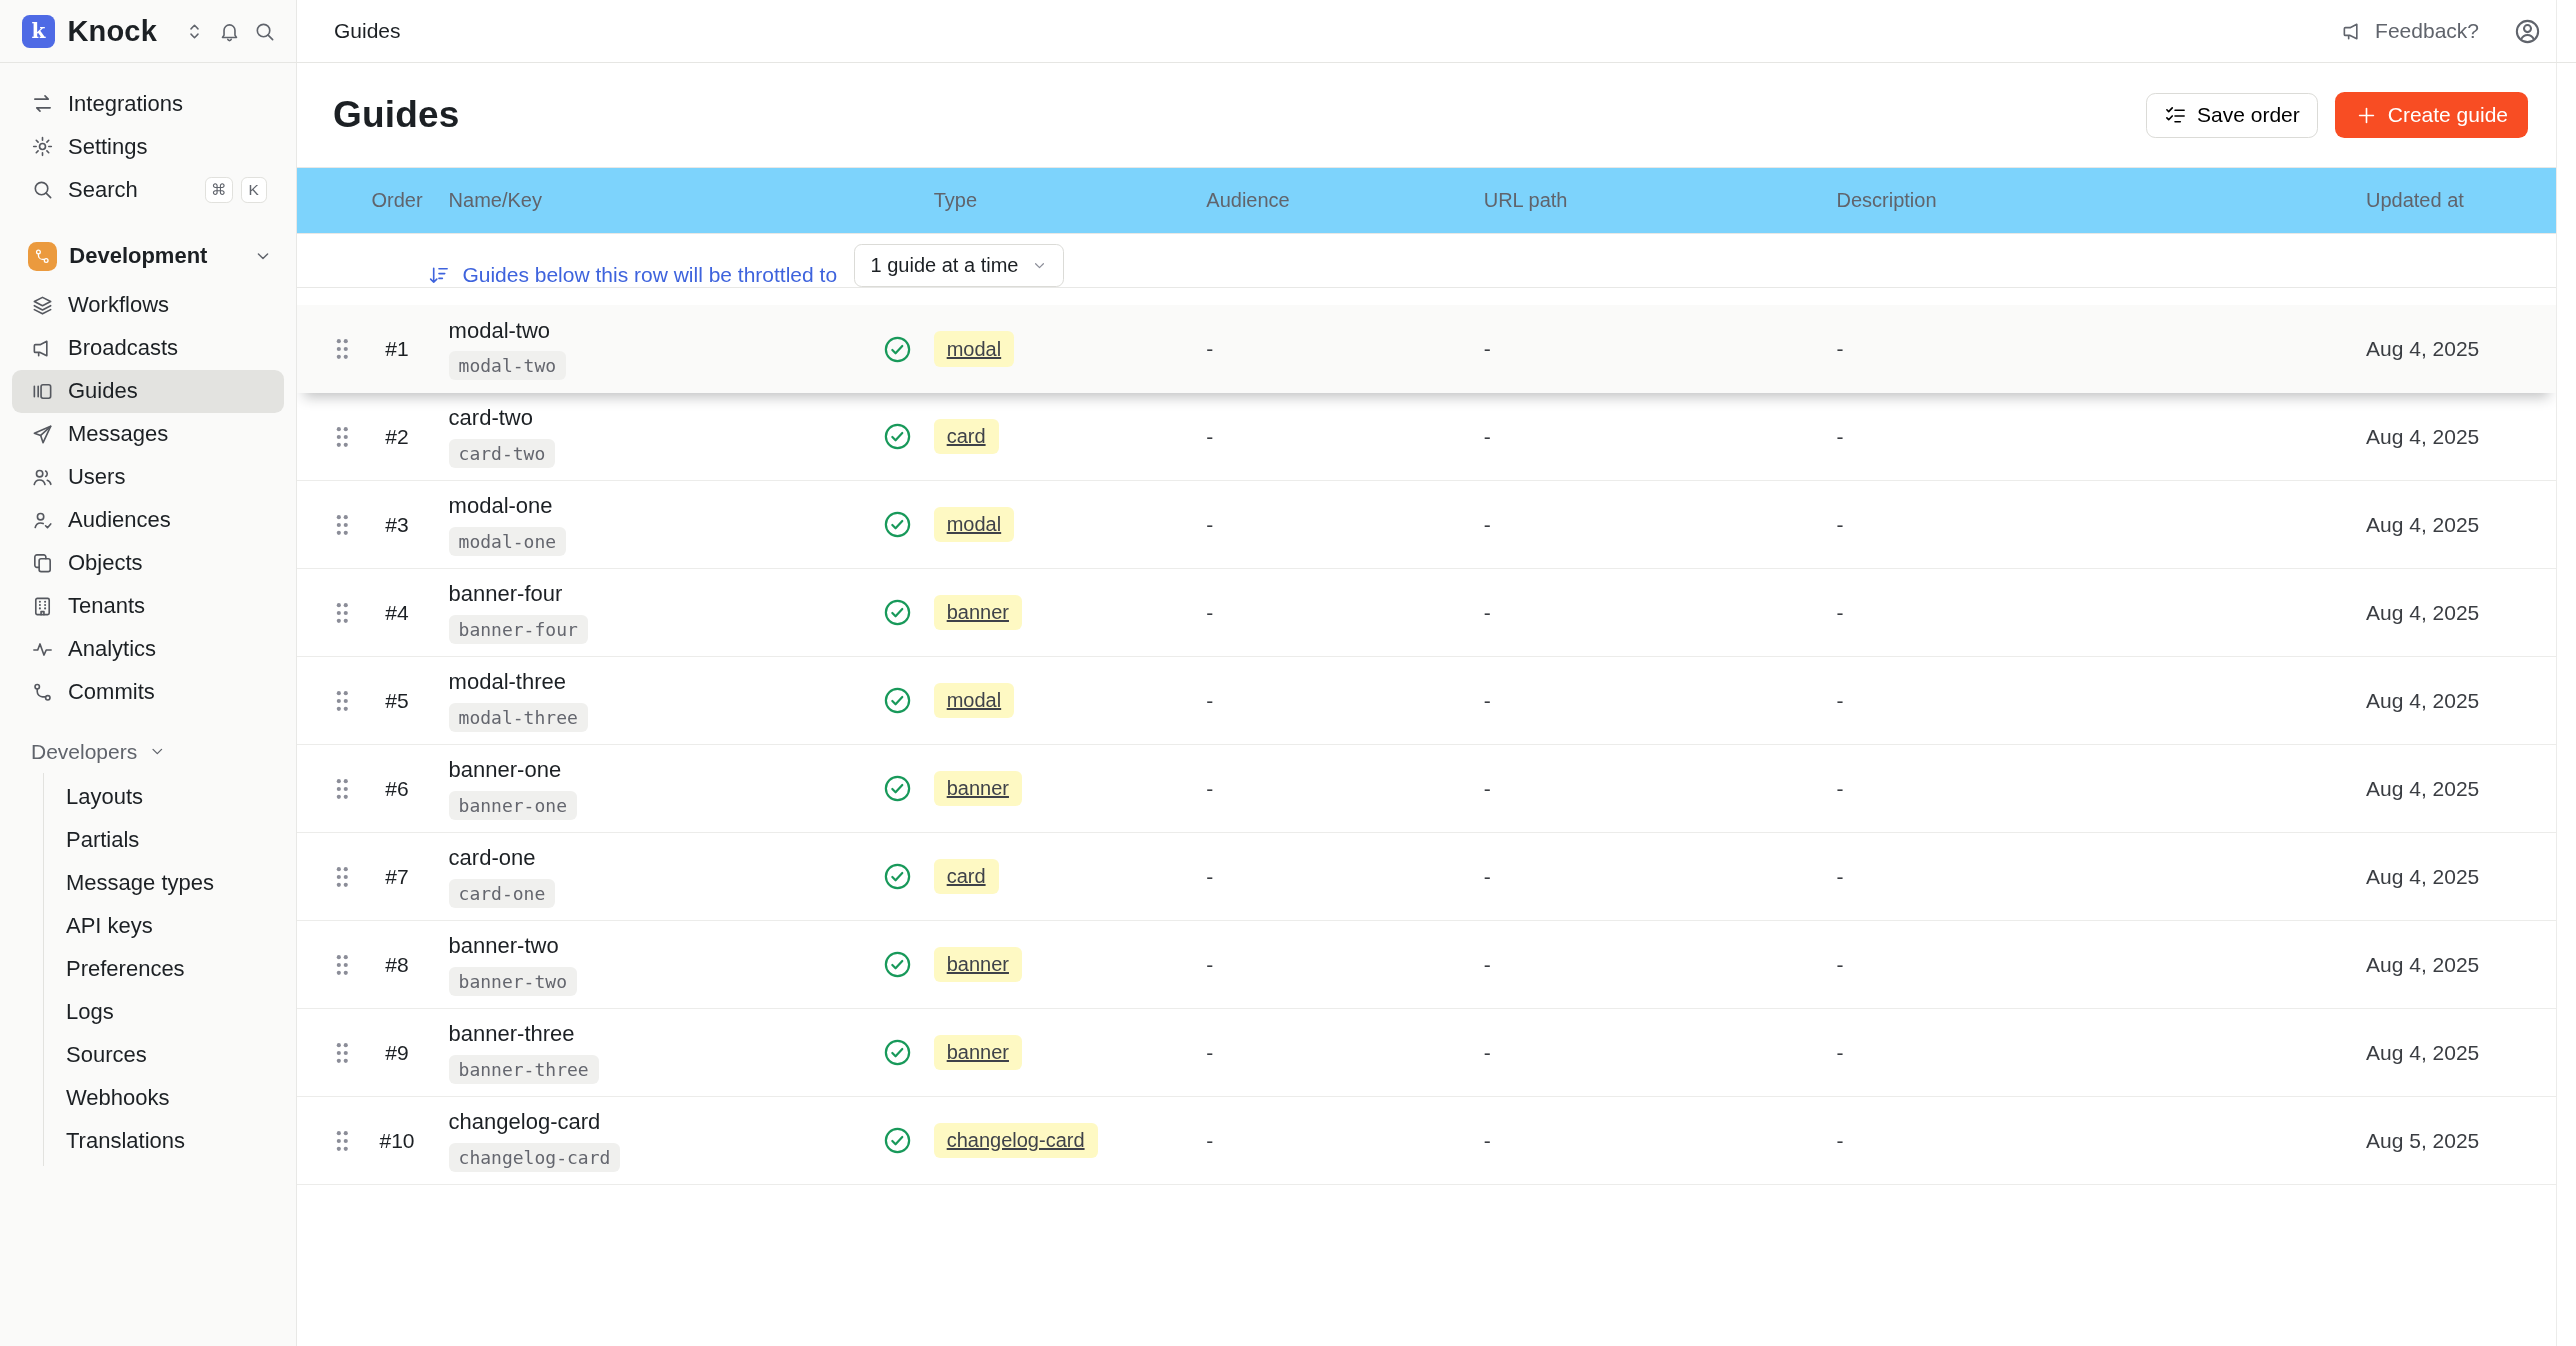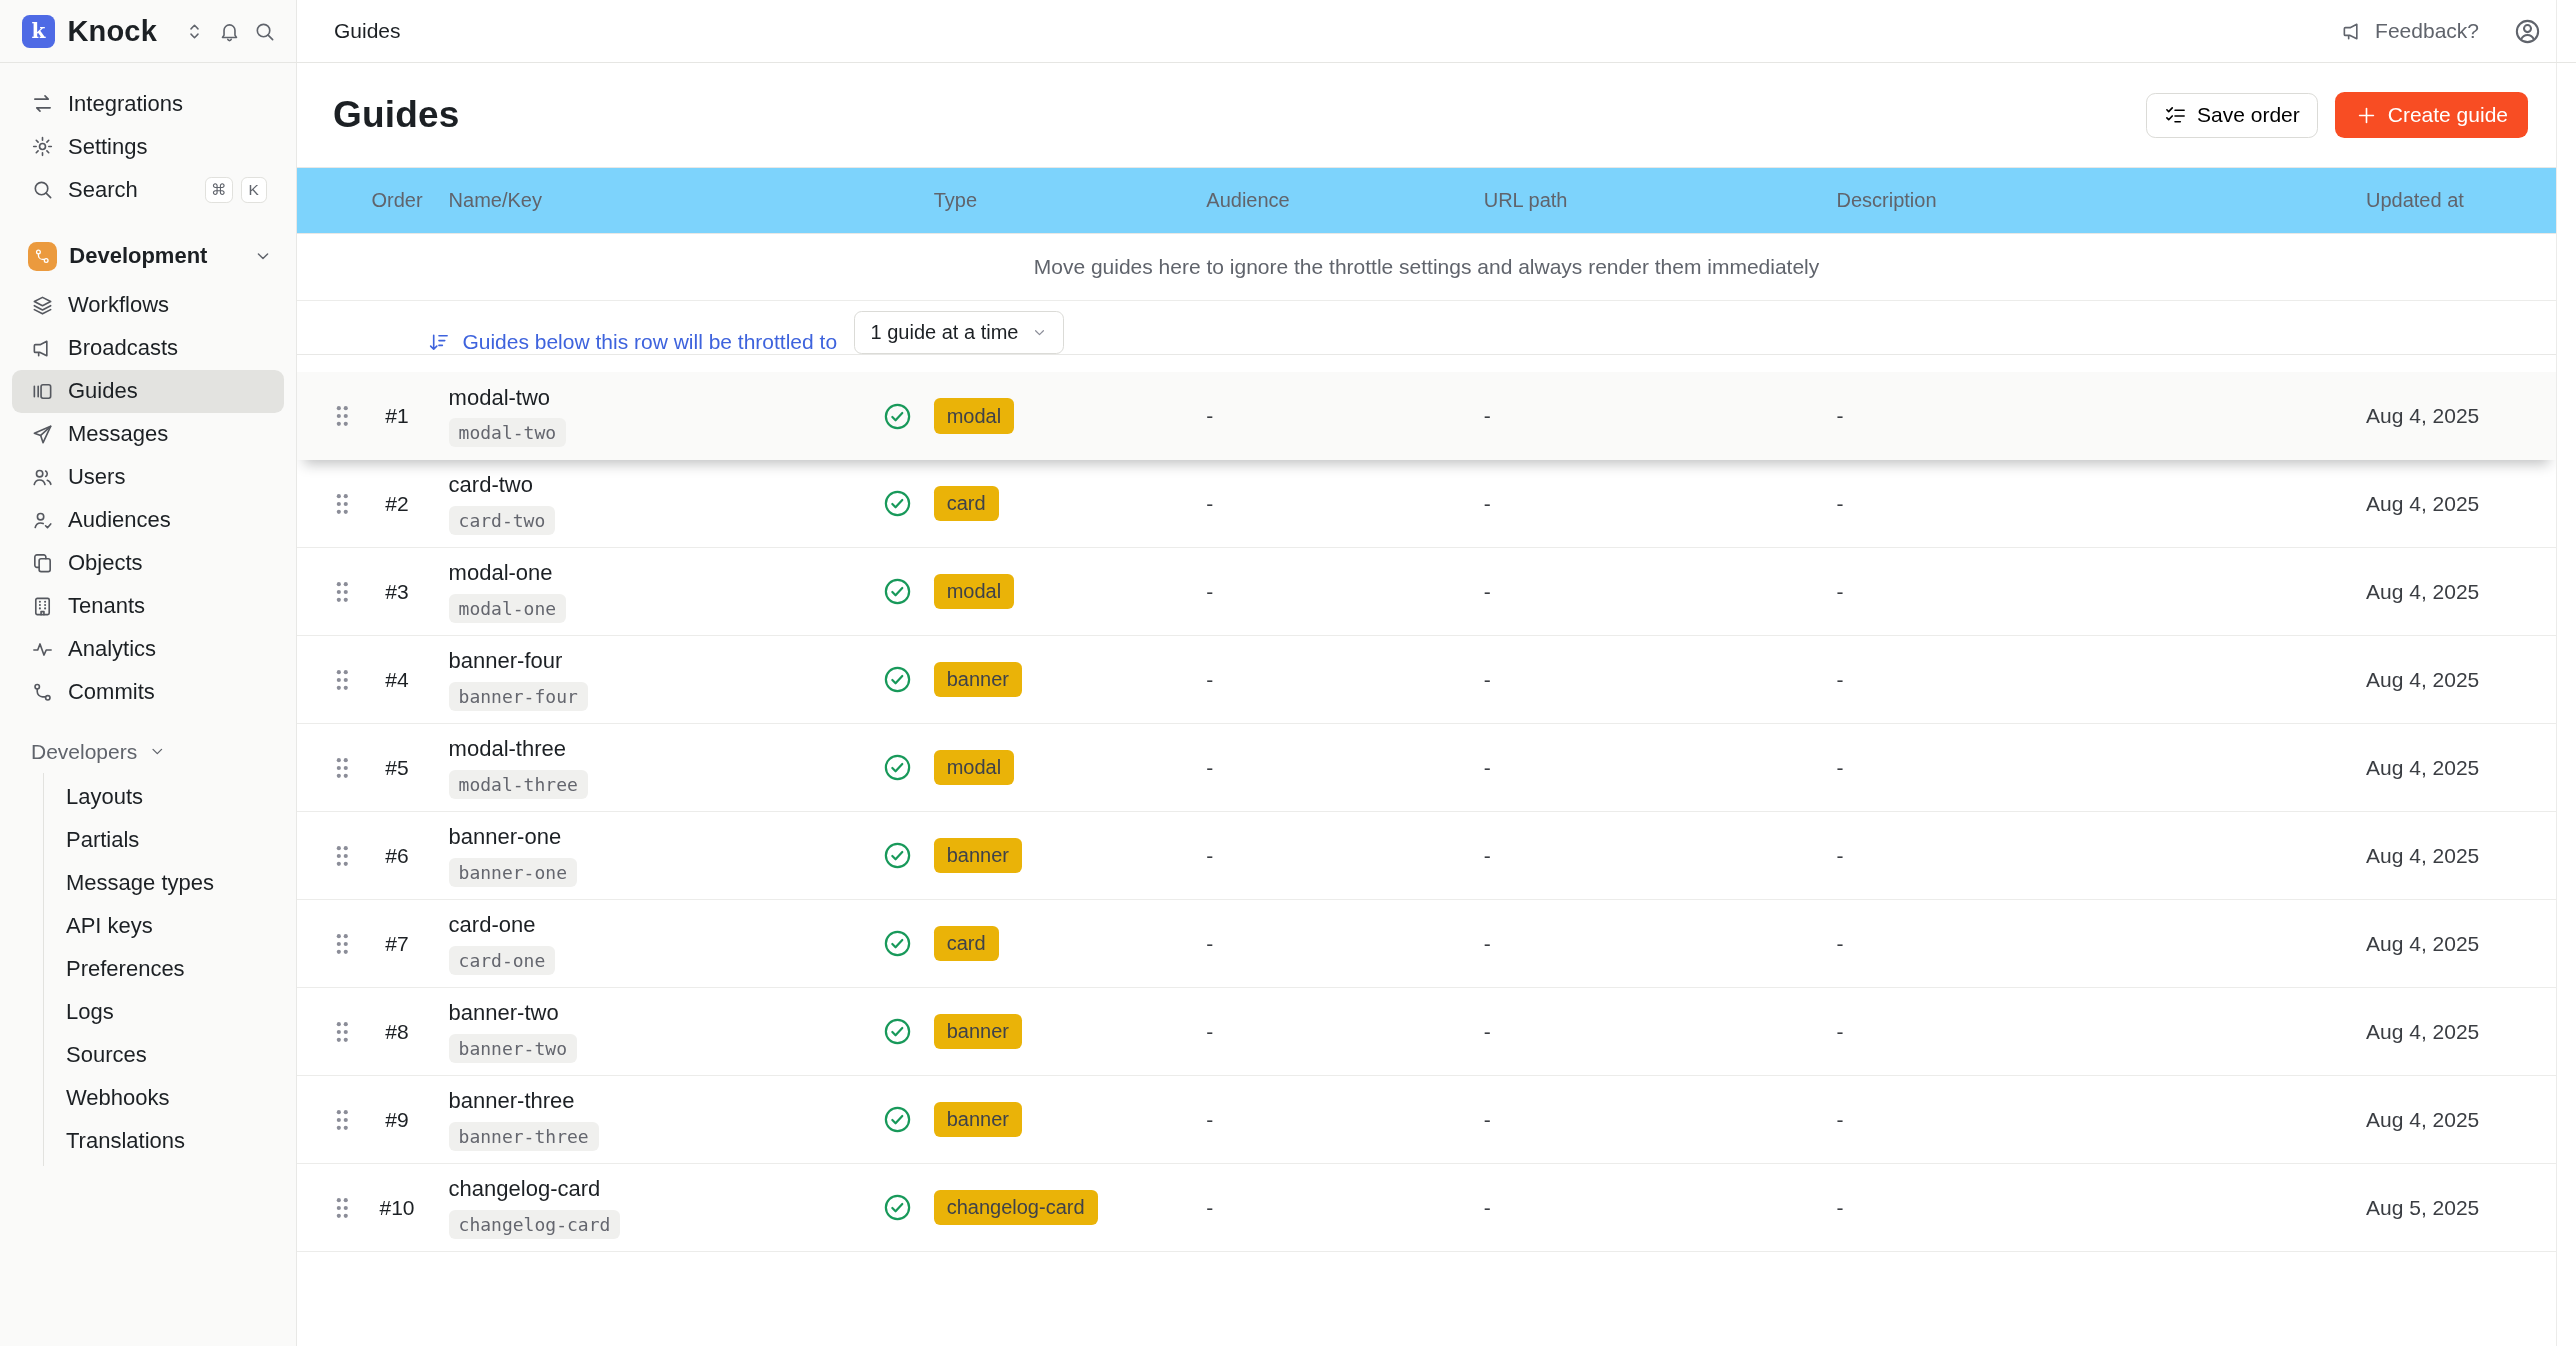--- a/index.html
+++ b/index.html
@@ -89,21 +89,21 @@
   .trow.dragging { background:#FAFAF9; margin-top:17px; border-bottom:none; box-shadow:0 11px 12.4px -7px rgba(28,32,36,.28); z-index:5; }
   .c-handle { display:flex; padding-left:36px; color:#8B8D98; }
   .c-handle svg { width:18.6px; height:26px; }
   .c-order { text-align:center; font-size:21px; color:#1C2024; }
   .c-name { padding-left:18.6px; display:flex; flex-direction:column; justify-content:center; gap:7.7px; align-items:flex-start; }
   .g-name { font-size:22px; font-weight:500; color:#1C2024; }
   .g-key { font-family:"DejaVu Sans Mono", monospace; font-size:18px; color:#64666E; background:#F0F0EE; padding:3.9px 10px; border-radius:6.2px; }
   .c-status { display:flex; justify-content:center; color:#18995A; }
   .c-status svg { width:31px; height:31px; }
   .c-type { padding-left:7.7px; }
-  .badge { display:inline-block; background:#eab308; color:#3F4249; font-size:20px; padding:6.2px 13px; border-radius:6.2px; }
+  .badge { display:inline-block; background:#fef9c3; color:#3F4249; font-size:20px; padding:6.2px 13px; border-radius:6.2px;text-decoration:underline; }
   .c-dash { font-size:21px; color:#3A3D42; }
 </style>
 </head>
 <body>
 
 <aside class="sidebar">
   <div class="sb-header">
     <div class="logo">k</div>
     <div class="ws-name">Knock</div>
     <div class="spacer"></div>
@@ -389,23 +389,20 @@
     <div class="th-order">Order</div>
     <div class="pad-name">Name/Key</div>
     <div></div>
     <div class="pad-type">Type</div>
     <div class="pad-aud">Audience</div>
     <div class="pad-url">URL path</div>
     <div class="pad-desc">Description</div>
     <div class="pad-upd">Updated at</div>
   </div>
 
-  <div class="notice-row">
-    <span>Move guides here to ignore the throttle settings and always render them immediately</span>
-  </div>
 
   <div class="throttle-row">
     <span class="icn">
         <svg viewBox="0 0 24 24" fill="none" stroke="currentColor" stroke-width="1.7" stroke-linecap="round" stroke-linejoin="round">
           <path d="M7 4.5v14.5M7 19l-3.2-3.2M7 19l3.2-3.2"></path>
           <path d="M12.5 5h8.5M12.5 10h6M12.5 15h3.5"></path>
         </svg>
       </span>
     <span>Guides below this row will be throttled to</span>
     <span class="dd">

